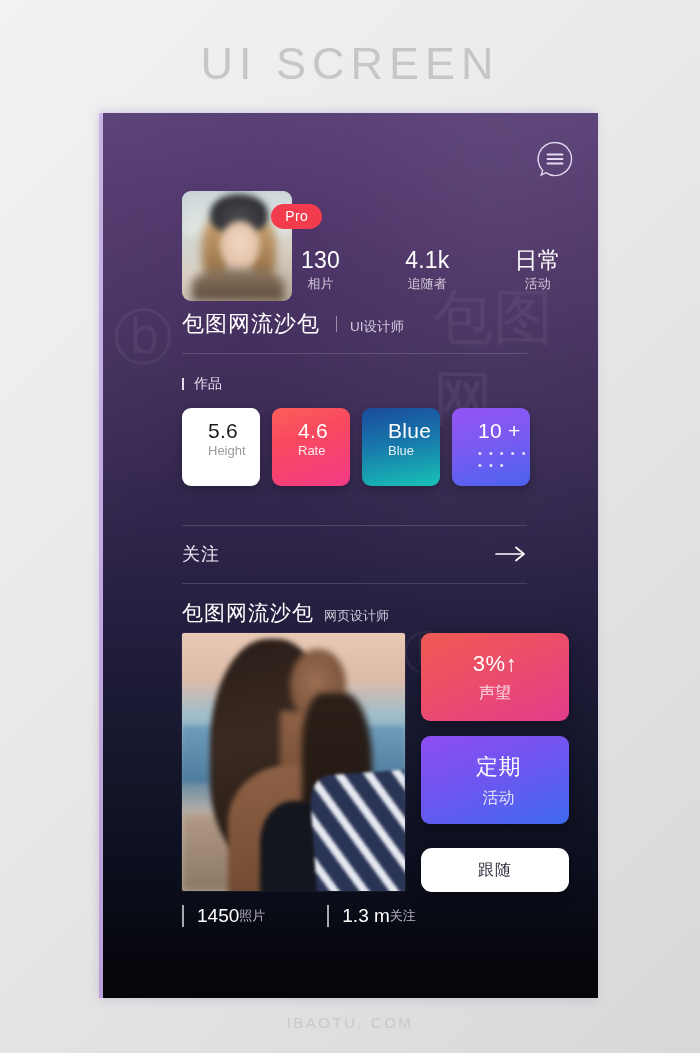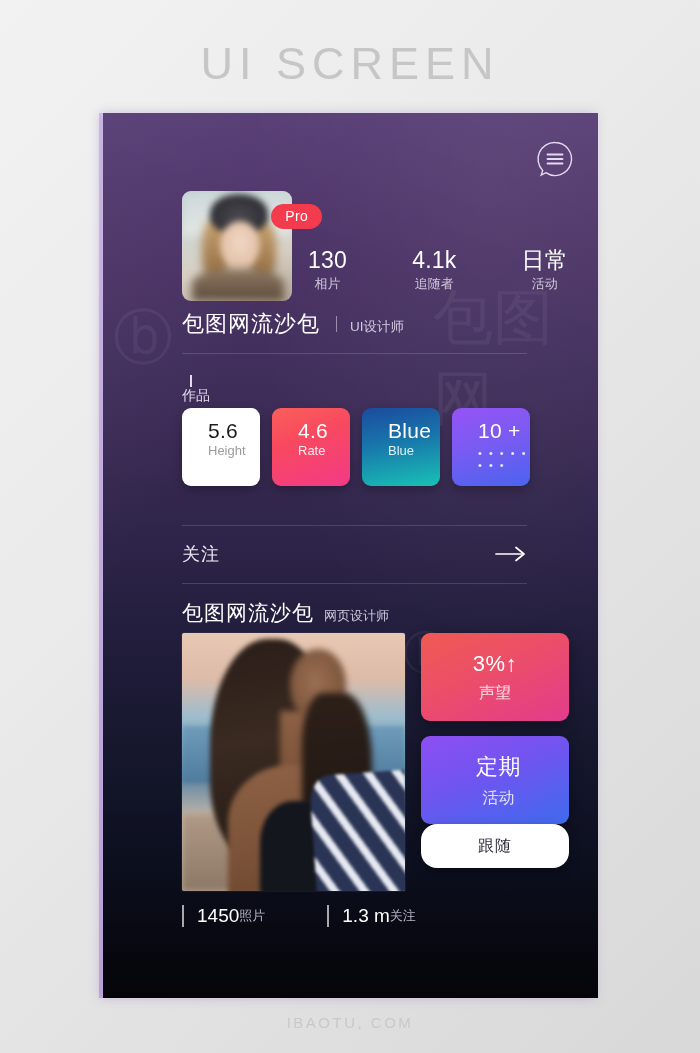--- a/index.html
+++ b/index.html
@@ -170,21 +170,21 @@
     color: #ffffff;
     font-size: 14px;
     padding: 5px 14px 6px 14px;
     border-radius: 14px;
     letter-spacing: 0.3px;
     line-height: 1;
   }
 
   .stats-row {
     position: absolute;
-    left: 205px;
+    left: 198px;
     top: 135px;
     width: 260px;
     display: flex;
     justify-content: space-between;
   }
   .stat { text-align: center; }
   .stat-num {
     color: #ffffff;
     font-size: 23px;
     line-height: 1.05;
@@ -232,21 +232,20 @@
 
   
   .works-label {
     position: absolute;
     left: 79px;
     top: 262px;
     display: flex;
     align-items: center;
     color: #e3dcec;
     font-size: 14px;
-    flex-direction: column;
   }
   .works-tick {
     width: 2px;
     height: 12px;
     background: #e3dcec;
     margin-right: 10px;
   }
 
   .cards {
     position: absolute;
@@ -415,24 +414,24 @@
     flex-direction: column;
     align-items: center;
     justify-content: center;
     box-shadow: 0 4px 14px rgba(0,0,0,0.35);
   }
   .sc-rep { background: linear-gradient(155deg, #ef5a53 0%, #ec4f66 40%, #e23c8c 100%); }
   .sc-act { background: linear-gradient(160deg, #8e4ef2 0%, #6f55f0 45%, #3f6bee 100%); margin-top: 15px; padding-left: 7px; }
   .sc-val { color: #ffffff; font-size: 22px; letter-spacing: 0.5px; }
   .sc-lab { color: rgba(255,255,255,0.82); font-size: 16px; margin-top: 6px; }
   .follow-btn {
-    margin-top: 0;
+    margin-top: 24px;
     height: 44px;
     background: #ffffff;
-    border-radius: 16px;
+    border-radius: 11px;
     display: flex;
     align-items: center;
     justify-content: center;
     color: #2d2a3b;
     font-size: 16px;
     letter-spacing: 1px;
     border: none;
     width: 100%;
     font-family: inherit;
     box-shadow: 0 4px 12px rgba(0,0,0,0.3);

